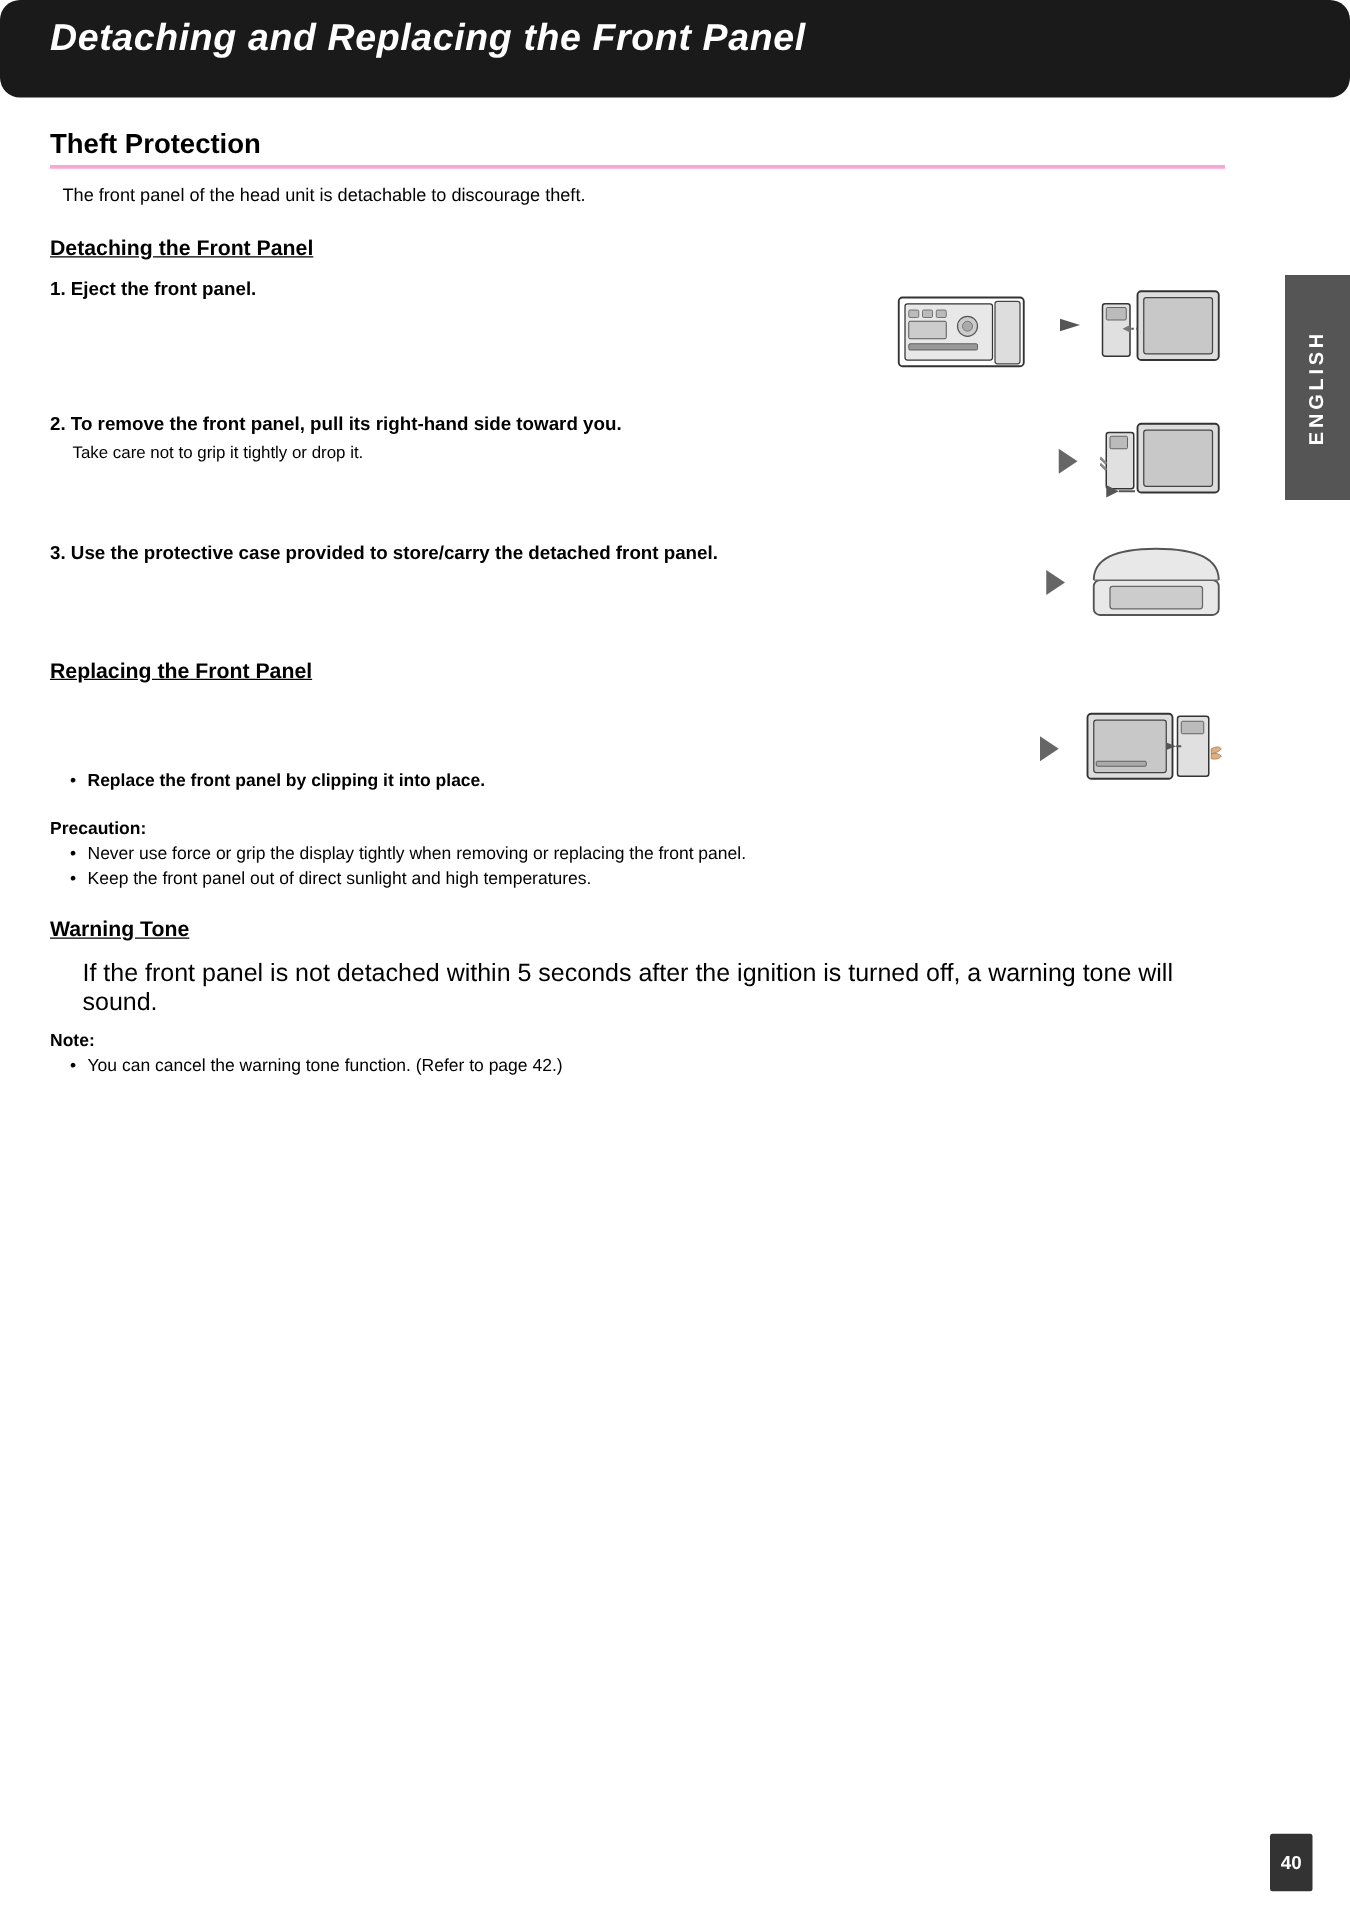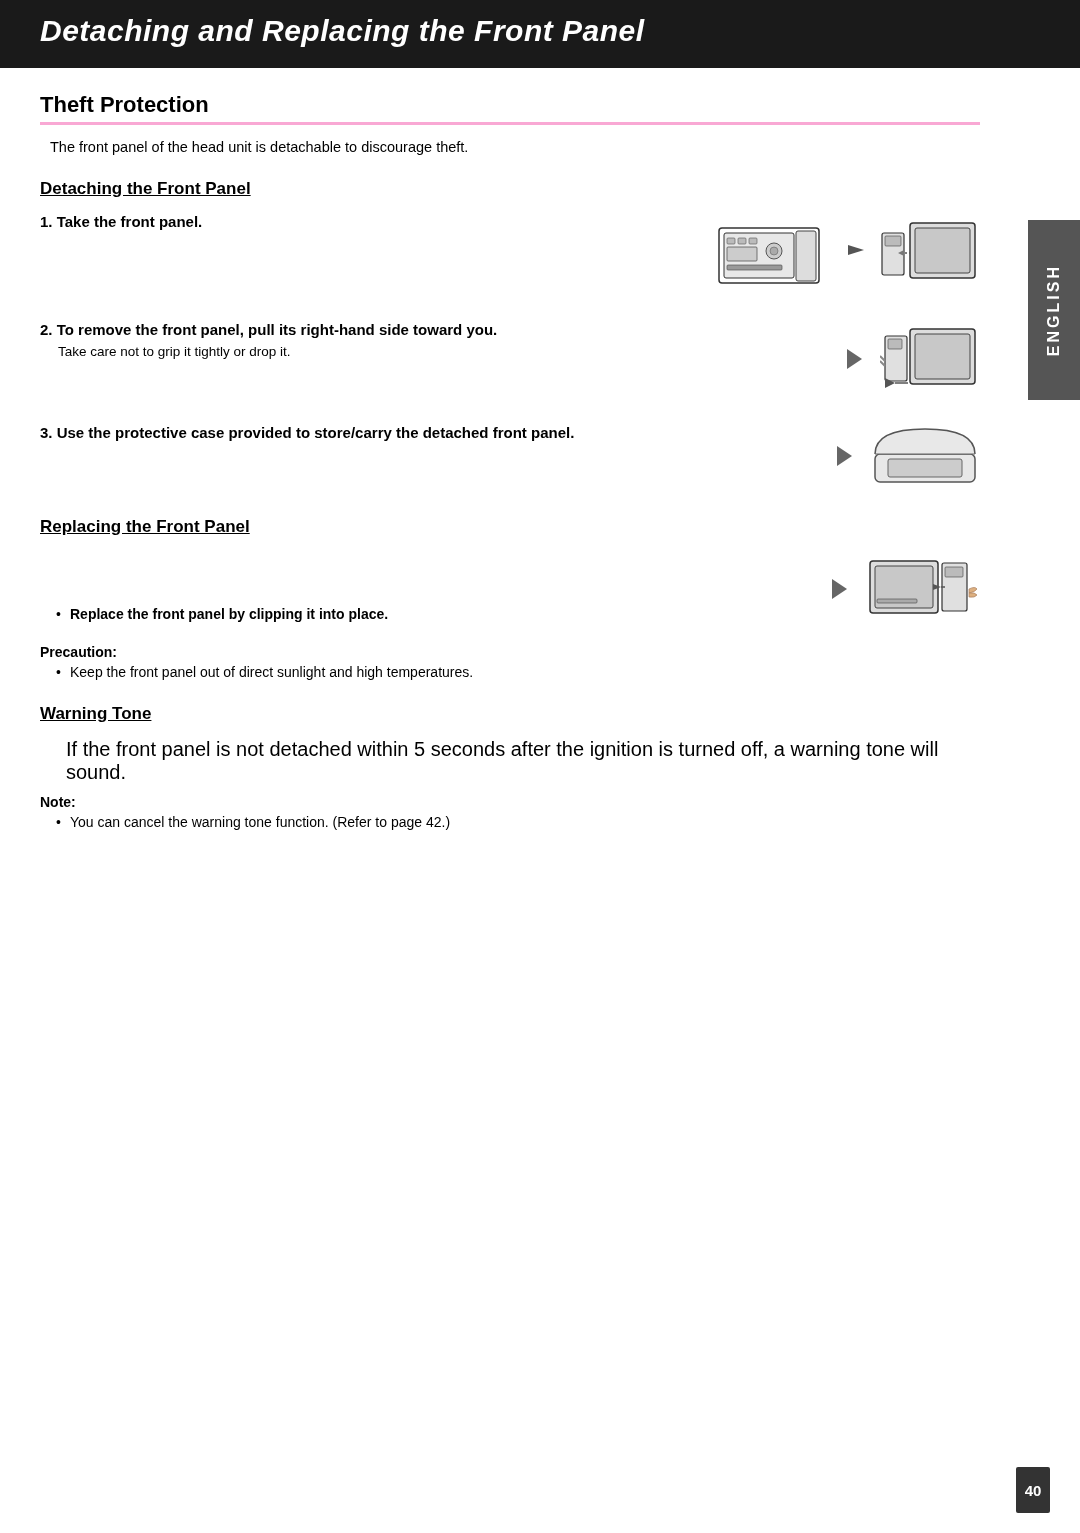--- a/index.html
+++ b/index.html
@@ -17,22 +17,23 @@
     .page-wrapper {
       width: 1080px;
       min-height: 1533px;
       position: relative;
       padding: 0;
     }
 
     
     .header-banner {
       background: #1a1a1a;
-      padding: 14px 30px 20px 40px;
+      padding: 14px 30px 30px 40px;
       margin-bottom: 0;
+      border-radius: 16px;
     }
 
     .header-banner h1 {
       color: #fff;
       font-style: italic;
       font-size: 30px;
       font-weight: bold;
       letter-spacing: 0.5px;
     }
 
@@ -234,21 +235,21 @@
       <span class="theft-protection-title">Theft Protection</span>
       <p class="intro-text">The front panel of the head unit is detachable to discourage theft.</p>
     </div>
 
     <div>
       <div class="subsection-title">Detaching the Front Panel</div>
 
       <div class="step-row">
         <div class="step-text-col">
           <span class="step-title">
-            <span>1.</span>&nbsp;<span>Take the front panel.</span>
+            <span>1.</span>&nbsp;<span>Eject the front panel.</span>
           </span>
         </div>
         <div class="step-images">
 
           <div class="illus">
             <svg class="radio-device" viewBox="0 0 120 80" xmlns="http://www.w3.org/2000/svg">
 
               <rect x="5" y="15" width="100" height="55" rx="3" fill="none" stroke="#333" stroke-width="1.5"></rect>
 
               <rect x="10" y="20" width="70" height="45" rx="2" fill="#e8e8e8" stroke="#333" stroke-width="1"></rect>
@@ -385,20 +386,21 @@
               <line x1="76" y1="36" x2="80" y2="36" stroke="#555" stroke-width="1.5"></line>
             </svg>
           </div>
         </div>
       </div>
     </div>
 
     <div class="precaution-block">
       <div class="precaution-label">Precaution:</div>
       <ul class="bullet-list">
+        <li>Never use force or grip the display tightly when removing or replacing the front panel.</li>
         <li>Keep the front panel out of direct sunlight and high temperatures.</li>
       </ul>
     </div>
 
     <div class="warning-tone-section">
       <div class="subsection-title">Warning Tone</div>
       <p class="warning-desc">If the front panel is not detached within 5 seconds after the ignition is turned off, a warning tone will sound.</p>
       <div class="note-label">Note:</div>
       <ul class="bullet-list">
         <li>You can cancel the warning tone function. (Refer to page 42.)</li>

